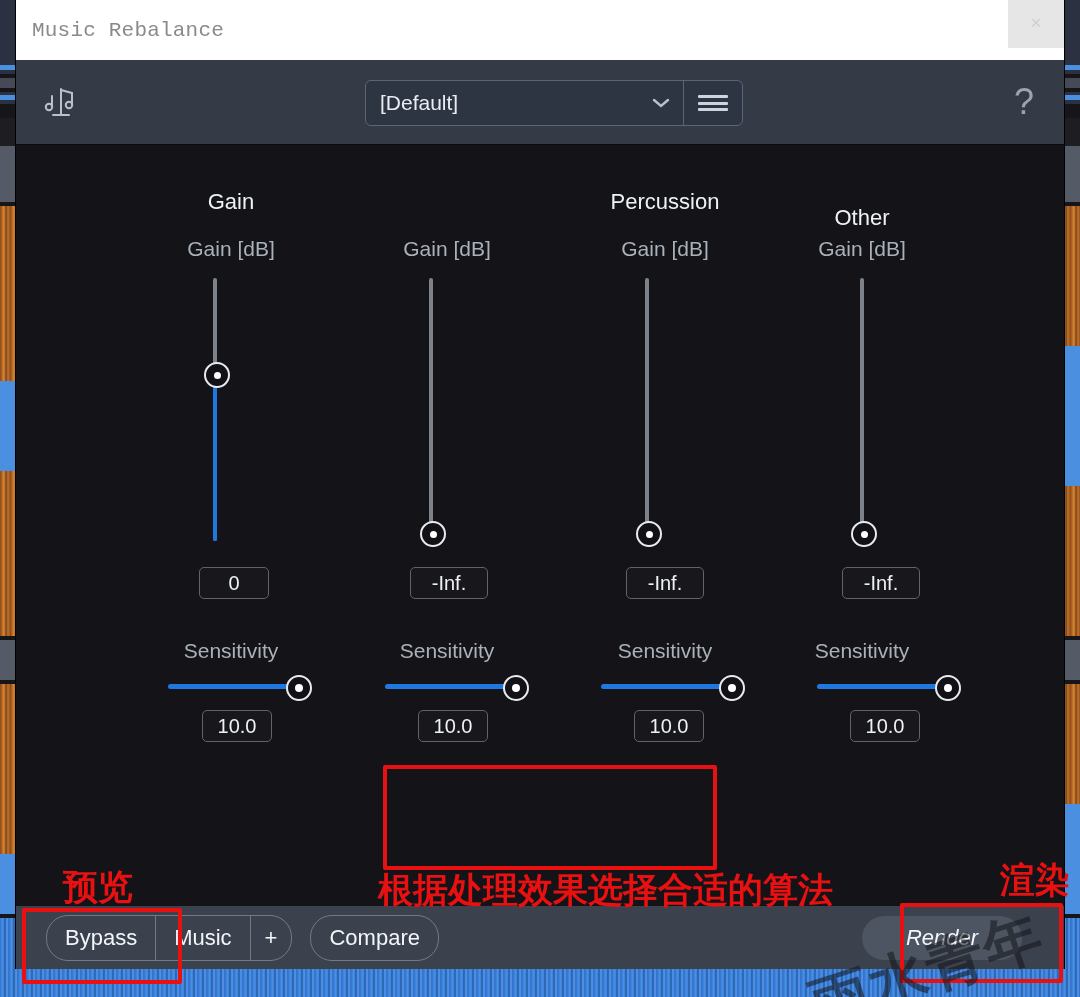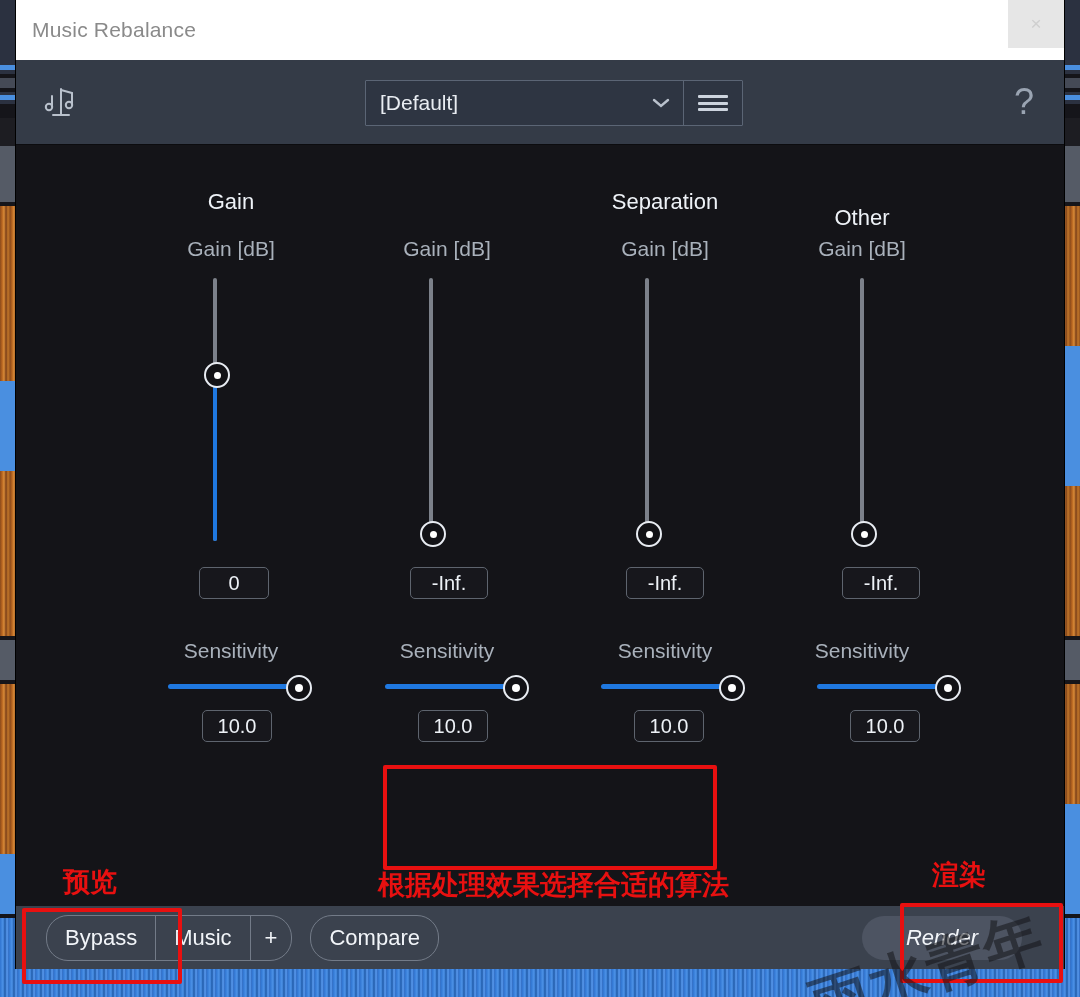--- a/index.html
+++ b/index.html
@@ -26,40 +26,40 @@
   .blue-marker{position:absolute;background:#4a8fe0;}
 
   
   #plugin-window{
     position:absolute;left:16px;top:0;width:1048px;height:968px;
     background:#121216;
     box-shadow:0 0 0 1px #000;
   }
   #titlebar{
     height:60px;background:#ffffff;position:relative;
-    display:flex;align-items:center;
+    display:flex;align-items:center;font-family:Liberation Mono, monospace;
   }
   #title-text{
     margin-left:16px;color:#8a8a8a;font-size:21px;letter-spacing:.2px;
   }
   #close-btn{
     position:absolute;right:0;top:0;width:56px;height:48px;
     background:#e6e6e6;display:flex;align-items:center;justify-content:center;
     color:#cfcfcf;font-size:19px;
   }
 
   
   #header{
     height:84px;background:#343b47;display:flex;align-items:center;position:relative;
     border-bottom:1px solid #0c0c0f;
   }
   #brand-icon{margin-left:22px;width:46px;height:46px;display:flex;align-items:center;justify-content:center;}
   #preset-wrap{
     position:absolute;left:349px;top:20px;display:flex;height:44px;
-    border:1px solid #5b6575;border-radius:1px;overflow:hidden;background:#2e3542;
+    border:1px solid #5b6575;border-radius:6px;overflow:hidden;background:#2e3542;
   }
   #preset-select{
     width:291px;display:flex;align-items:center;justify-content:space-between;
     padding:0 12px 0 14px;color:#e9edf2;font-size:21px;
   }
   #preset-menu-btn{
     width:58px;border-left:1px solid #5b6575;display:flex;align-items:center;justify-content:center;
   }
   .hb-line{width:30px;height:3px;background:#cdd4de;border-radius:1px;margin:3.5px 0;}
   #help-btn{position:absolute;right:30px;top:22px;color:#9aa4b2;font-size:36px;line-height:40px;}
@@ -122,21 +122,21 @@
     margin-left:18px;
   }
   #render-pill{
     position:absolute;right:42px;height:44px;min-width:160px;border-radius:22px;
     background:#4d5462;display:flex;align-items:center;justify-content:center;
     color:#f2f5f9;font-size:22px;font-style:italic;
   }
 
   
   .anno-box{position:absolute;border:4px solid #e81010;border-radius:2px;pointer-events:none;}
-  .anno-text{position:absolute;color:#e81010;font-size:27px;font-weight:bold;
+  .anno-text{position:absolute;color:#e81010;font-size:35px;font-weight:bold;
              font-family:"DejaVu Sans", sans-serif;white-space:nowrap;}
   #watermark{
     position:absolute;right:26px;bottom:26px;
     color:rgba(20,20,24,.55);font-size:58px;font-weight:bold;
     font-family:"DejaVu Sans", sans-serif;
     transform:rotate(-18deg);transform-origin:right bottom;white-space:nowrap;
     letter-spacing:2px;pointer-events:none;
   }
 </style>
 </head>
@@ -234,21 +234,21 @@
 
     <div class="col-sub" style="left:331px;top:92px;width:200px;">Gain [dB]</div>
     <div class="vtrack" style="left:413px;top:133px;height:263px;"></div>
     <div class="vthumb" style="left:404px;top:376px;"></div>
     <div class="valbox" style="left:394px;top:422px;width:76px;">-Inf.</div>
     <div class="col-sub" style="left:331px;top:494px;width:200px;">Sensitivity</div>
     <div class="htrack" style="left:369px;top:539px;width:130px;"></div>
     <div class="hthumb" style="left:487px;top:530px;"></div>
     <div class="valbox" style="left:402px;top:565px;width:68px;">10.0</div>
 
-    <div class="col-title" style="left:534px;top:44px;width:230px;">Separation</div>
+    <div class="col-title" style="left:534px;top:44px;width:230px;">Percussion</div>
     <div class="col-sub" style="left:534px;top:92px;width:230px;">Gain [dB]</div>
     <div class="vtrack" style="left:629px;top:133px;height:263px;"></div>
     <div class="vthumb" style="left:620px;top:376px;"></div>
     <div class="valbox" style="left:610px;top:422px;width:76px;">-Inf.</div>
     <div class="col-sub" style="left:534px;top:494px;width:230px;">Sensitivity</div>
     <div class="htrack" style="left:585px;top:539px;width:130px;"></div>
     <div class="hthumb" style="left:703px;top:530px;"></div>
     <div class="valbox" style="left:618px;top:565px;width:68px;">10.0</div>
 
     <div class="col-title" style="left:746px;top:60px;width:200px;">Other</div>
@@ -274,19 +274,19 @@
       <div id="compare-pill">
         <div class="pill-btn">Compare</div>
       </div>
       <div id="render-pill">Render</div>
     </div>
   </div>
 </div>
 
 <div class="anno-text" style="left:63px;top:864px;">预览</div>
 <div class="anno-text" style="left:378px;top:867px;">根据处理效果选择合适的算法</div>
-<div class="anno-text" style="left:932px;top:857px;">渲染</div>
+<div class="anno-text" style="left:1000px;top:857px;">渲染</div>
 
 <div class="anno-box" style="left:383px;top:765px;width:326px;height:97px;"></div>
 <div class="anno-box" style="left:22px;top:908px;width:152px;height:68px;"></div>
 <div class="anno-box" style="left:900px;top:903px;width:155px;height:72px;"></div>
 
 <div id="watermark">雨水青年</div>
 
 </body></html>

